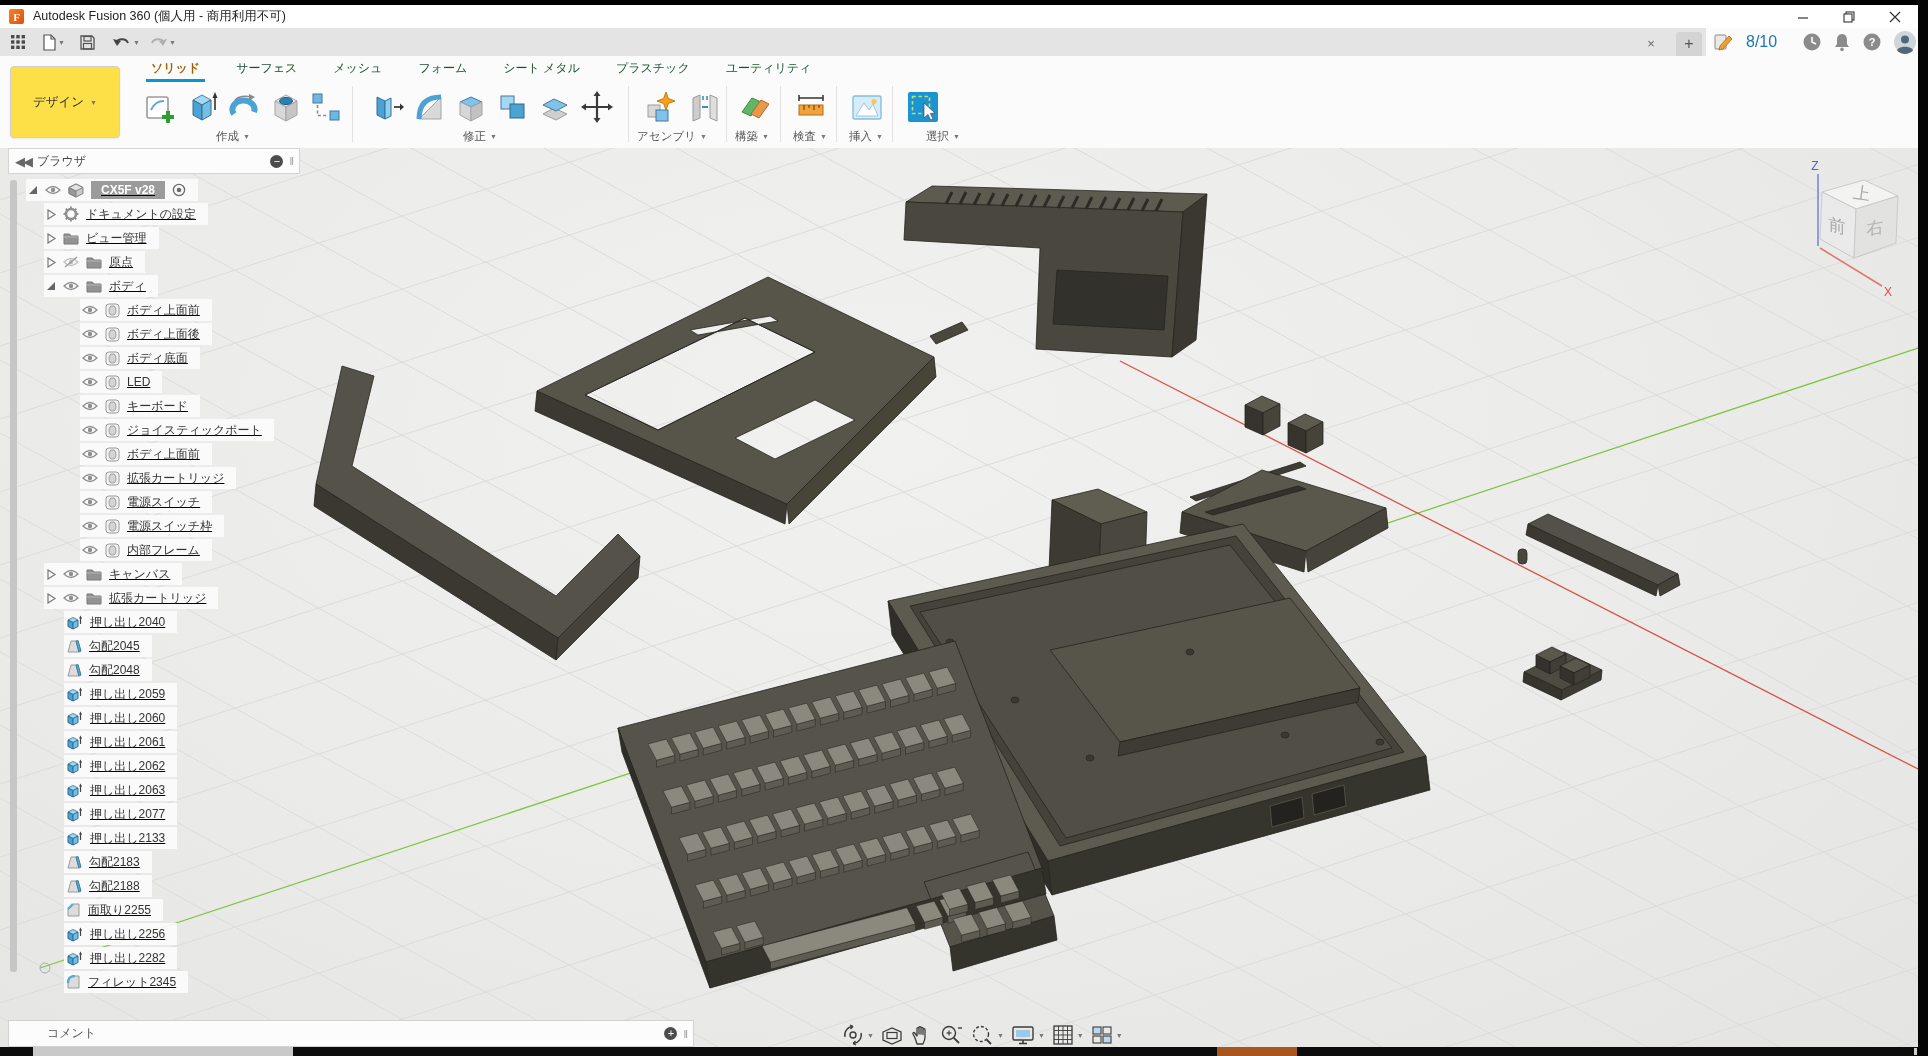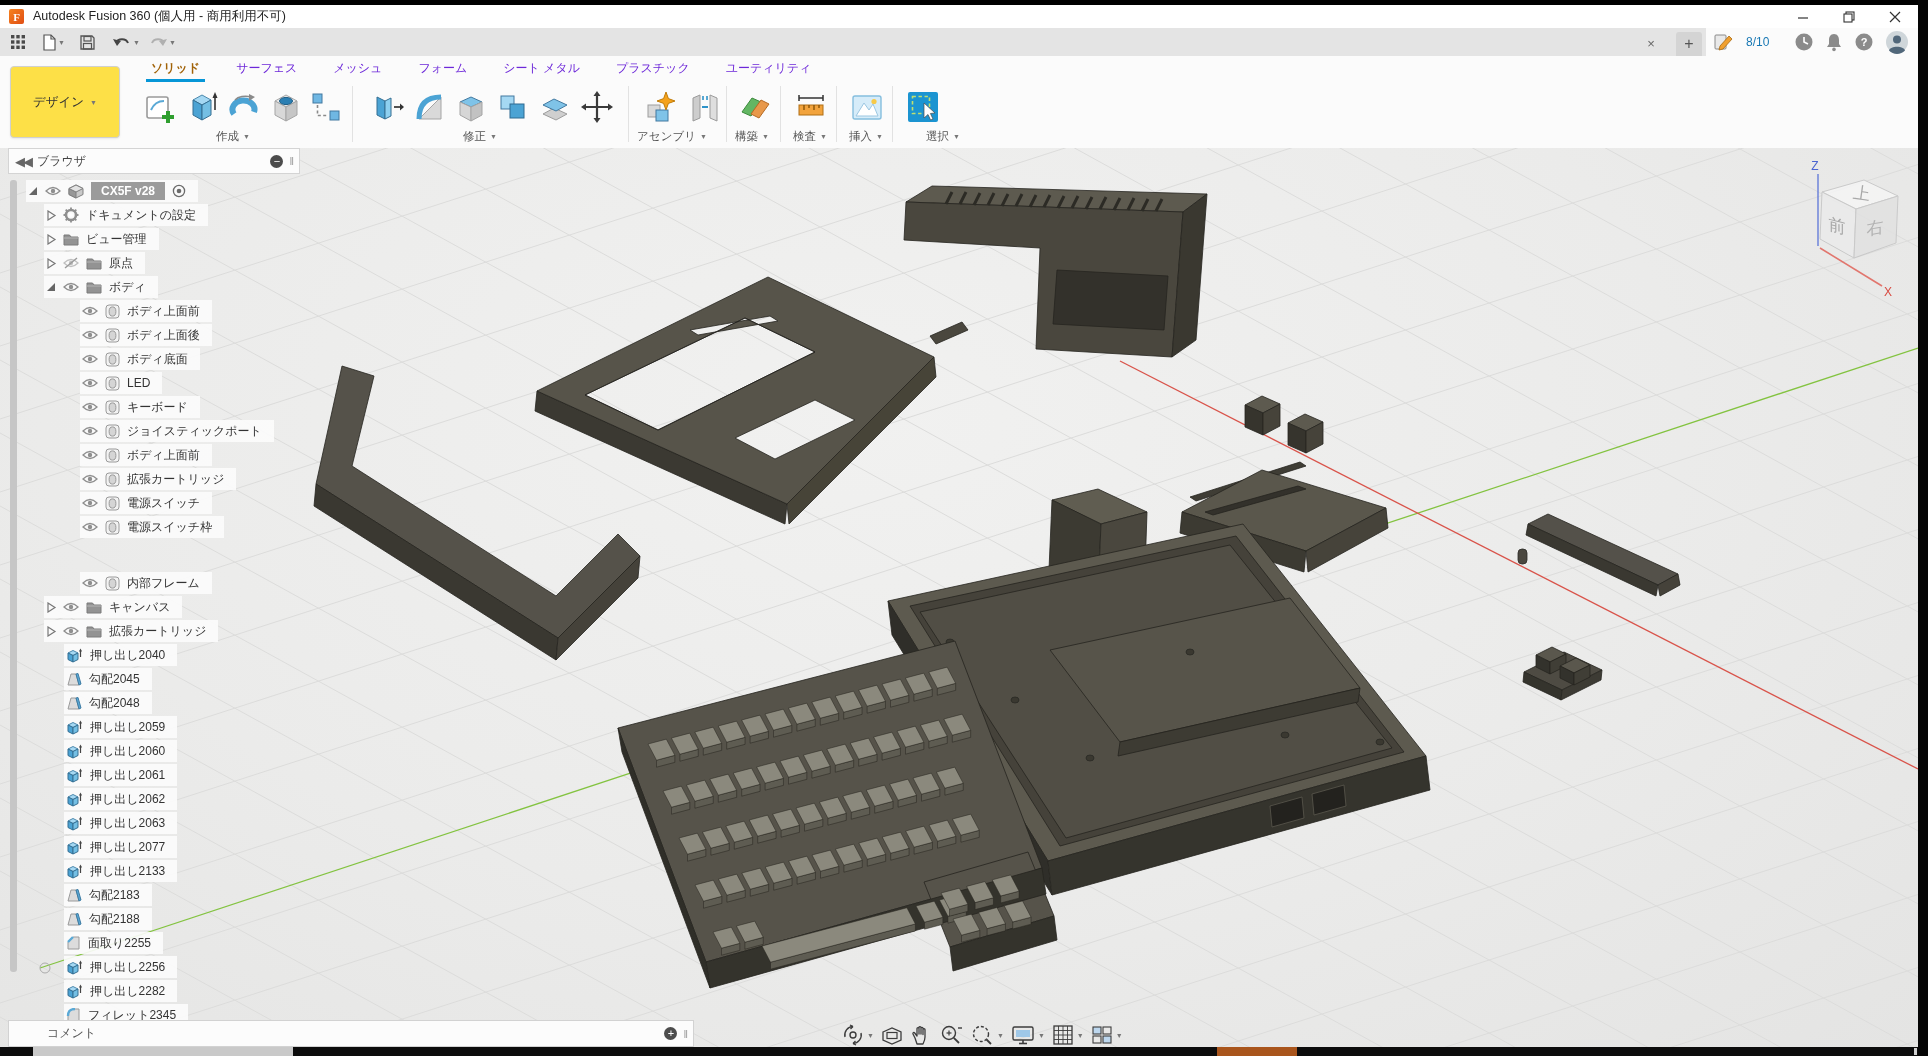--- a/index.html
+++ b/index.html
@@ -21,27 +21,27 @@
   #qat{left:4px;top:0;height:28px;display:flex;align-items:center;gap:4px;padding-left:4px;}
   .qbtn{display:flex;align-items:center;height:24px;padding:0 2px;}
   .caret{font-size:7px;color:#777;margin-left:1px;}
   #doctab{left:178px;top:4px;width:1492px;height:24px;background:#fdfdfd;border:1px solid #d2d2d2;border-bottom:none;
     border-radius:3px 3px 0 0;display:flex;align-items:center;justify-content:center;font-size:12.5px;color:#444;}
   #doctab .tablabel{margin-left:7px;}
   #tabclose{left:1642px;top:8px;width:18px;height:18px;color:#666;font-size:13px;line-height:16px;text-align:center;}
   #tabadd{left:1676px;top:4px;width:26px;height:24px;background:#d4d4d4;border-radius:3px 3px 0 0;color:#555;
     font-size:16px;display:flex;align-items:center;justify-content:center;}
   #rightbar{left:1706px;top:0;width:212px;height:28px;background:#fbfbfb;display:flex;align-items:center;gap:11px;padding-left:8px;box-sizing:border-box;}
-  #savestatus{font-size:12px;color:#1878b4;margin-left:2px;}
+  #savestatus{font-size:16px;color:#1878b4;margin-left:2px;}
   
   #ribbon{left:0;top:56px;width:1918px;height:92px;background:#fbfbfb;border-bottom:1px solid #c9c9c9;}
   #designbtn{left:10px;top:10px;width:108px;height:70px;background:#fde047;border:1px solid #d0d0d0;border-radius:4px;
     box-shadow:0 1px 2px rgba(0,0,0,.08);display:flex;align-items:center;justify-content:center;font-size:12.5px;color:#333;}
   #ribbontabs{left:148px;top:2px;height:24px;display:flex;gap:30px;align-items:flex-end;}
-  .rtab{font-size:12px;color:#6d28d9;padding:3px 3px 5px 3px;position:relative;}
+  .rtab{font-size:12px;color:#14532d;padding:3px 3px 5px 3px;position:relative;}
   .rtab.active{color:#a16207;font-weight:bold;}
   .rtab.active::after{content:"";position:absolute;left:-2px;right:-2px;bottom:0;height:3px;background:#0696d7;}
   .ticon{position:absolute;top:32px;width:38px;height:38px;display:flex;align-items:center;justify-content:center;}
   .tsep{position:absolute;top:30px;width:1px;height:56px;background:#e2e2e2;}
   .glabel{position:absolute;top:72px;height:16px;font-size:11.5px;color:#555;display:flex;align-items:center;gap:3px;
     transform:translateX(-50%);white-space:nowrap;}
   
   #viewport{left:0;top:148px;width:1918px;height:899px;
     background:radial-gradient(ellipse at 45% 30%, #f1f1f0 0%, #ebebea 55%, #e4e4e3 100%);overflow:hidden;}
   #scene{position:absolute;left:0;top:0;}
@@ -49,21 +49,21 @@
   #browser{left:8px;top:0px;width:292px;}
   #browserhdr{position:relative;height:24px;background:#fcfcfc;border:1px solid #d4d4d4;display:flex;align-items:center;
     font-size:12px;color:#444;}
   #browserhdr .chev{color:#666;font-size:13px;margin:0 6px 0 6px;letter-spacing:-2px;}
   #browserhdr .sp{flex:1;}
   .circbtn{width:13px;height:13px;border-radius:50%;background:#4c4c4c;color:#fff;font-size:11px;line-height:12px;
     text-align:center;margin-right:6px;}
   .grip{color:#999;font-size:11px;margin-right:5px;}
   #scrollstrip{position:absolute;left:2px;top:32px;width:7px;height:792px;background:#c6c6c6;border-radius:3px;}
   #tree{position:absolute;left:0;top:30px;width:292px;}
-  .trow{height:24px;display:flex;align-items:flex-end;}
+  .trow{height:24px;display:flex;align-items:center;text-decoration:underline;}
   .pill{display:inline-flex;align-items:center;background:rgba(252,252,252,.9);height:22px;padding:0 12px 0 2px;gap:7px;}
   .tlabel{font-size:12px;color:#333;white-space:nowrap;}
   .rootlabel{background:#9b9b9b;color:#fff;font-size:12px;padding:2px 10px;font-weight:bold;}
   .tri{width:10px;height:10px;flex:none;}
   
   #commentbar{left:8px;top:872px;width:684px;height:25px;background:#fcfcfc;border:1px solid #d2d2d2;
     display:flex;align-items:center;font-size:12px;color:#555;}
   #commentbar .lbl{margin-left:38px;}
   #commentbar .sp{flex:1;}
   
@@ -970,21 +970,21 @@
               </span>
               <span>
                 <svg width="15" height="15" viewBox="0 0 15 15" style="flex:none">
                   <rect x="1" y="1" width="13" height="13" rx="3" fill="#f2f2f2" stroke="#9a9a9a"></rect>
                   <ellipse cx="7.5" cy="7.5" rx="3.4" ry="4.6" fill="#d5d5d5" stroke="#9a9a9a"></ellipse>
                 </svg>
               </span>
               <span class="tlabel">電源スイッチ枠</span>
             </span>
           </div>
-          <div class="trow" style="padding-left: 72px; margin-top: 32px;">
+          <div class="trow" style="padding-left: 72px;">
             <span class="pill">
               <span>
                 <svg width="16" height="12" viewBox="0 0 16 12" style="flex:none">
                   <path d="M1,6 Q8,-1 15,6 Q8,13 1,6 Z" fill="none" stroke="#8f8f8f" stroke-width="1.3"></path>
                   <circle cx="8" cy="6" r="2.2" fill="#8f8f8f"></circle>
                 </svg>
               </span>
               <span>
                 <svg width="15" height="15" viewBox="0 0 15 15" style="flex:none">
                   <rect x="1" y="1" width="13" height="13" rx="3" fill="#f2f2f2" stroke="#9a9a9a"></rect>

